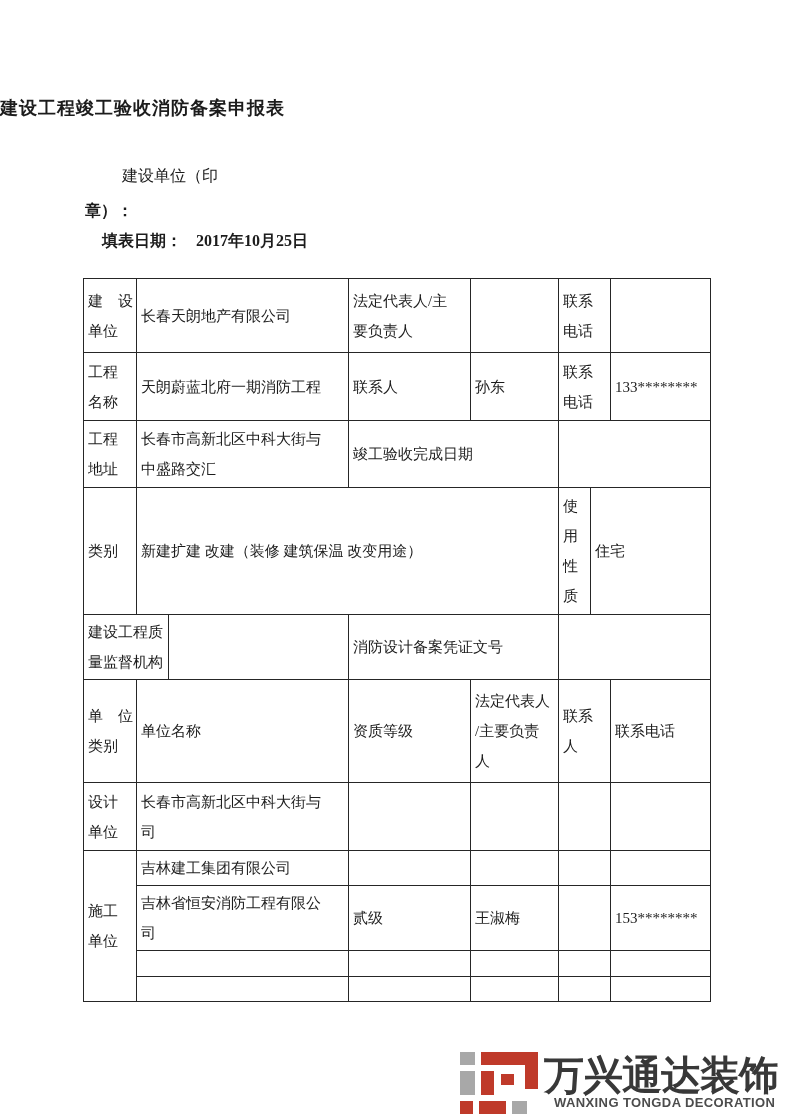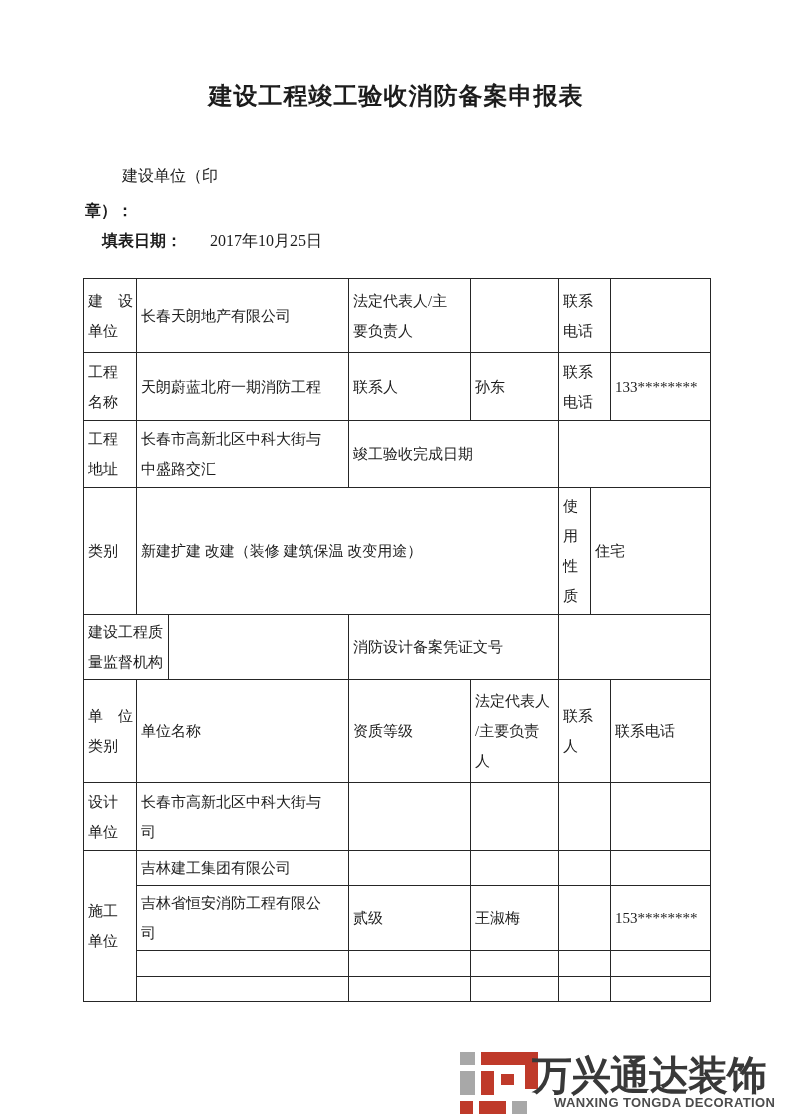--- a/index.html
+++ b/index.html
@@ -1,48 +1,48 @@
 <!DOCTYPE html>
 <html><head>
 <meta charset="utf-8">
 <style>
   html,body{margin:0;padding:0;}
   body{
     width:792px;height:1119px;position:relative;background:#ffffff;
     font-family:"Liberation Serif", serif;color:#1c1c1c;overflow:hidden;
   }
   .form-title{
-    position:absolute;left:0;top:80px;width:100%;text-align:center;
-    font-size:24px;font-weight:bold;letter-spacing:1px;
+    position:absolute;left:0;top:96px;width:100%;
+    font-size:18px;font-weight:bold;letter-spacing:1px;
   }
   .stamp-line1{position:absolute;left:122px;top:166px;font-size:16px;font-weight:normal;}
   .stamp-line2{position:absolute;left:85px;top:201px;font-size:16px;font-weight:bold;}
   .date-line{position:absolute;left:102px;top:231px;font-size:16px;}
   .date-line .lbl{font-weight:bold;}
-  .date-line .val{margin-left:28px;font-weight:normal;}
+  .date-line .val{margin-left:14px;font-weight:bold;}
 
   table.form{
     position:absolute;left:83px;top:278px;border-collapse:collapse;table-layout:fixed;
     width:627px;
   }
   table.form td{
     border:1.5px solid #262626;
     font-size:15px;line-height:30px;
     padding:2px 3px 2px 4px;
     vertical-align:middle;
     white-space:pre-line;
     overflow:hidden;
     word-break:break-all;
   }
   td.vtext{line-height:29px;padding-left:8px;}
 
   .logo{position:absolute;left:456px;top:1044px;width:330px;height:75px;}
   .logo-mark{position:absolute;left:4px;top:8px;}
   .logo-cn{
-    position:absolute;left:76px;top:4px;font-size:40px;font-weight:bold;
+    position:absolute;left:88px;top:4px;font-size:40px;font-weight:bold;
     color:#383838;letter-spacing:-1px;white-space:nowrap;
     font-family:"Liberation Sans", sans-serif;
   }
   .logo-en{
     position:absolute;left:98px;top:51px;font-size:13px;font-weight:bold;
     color:#4c4c4c;letter-spacing:0.4px;white-space:nowrap;
     font-family:"Liberation Sans", sans-serif;
   }
 </style>
 </head>

